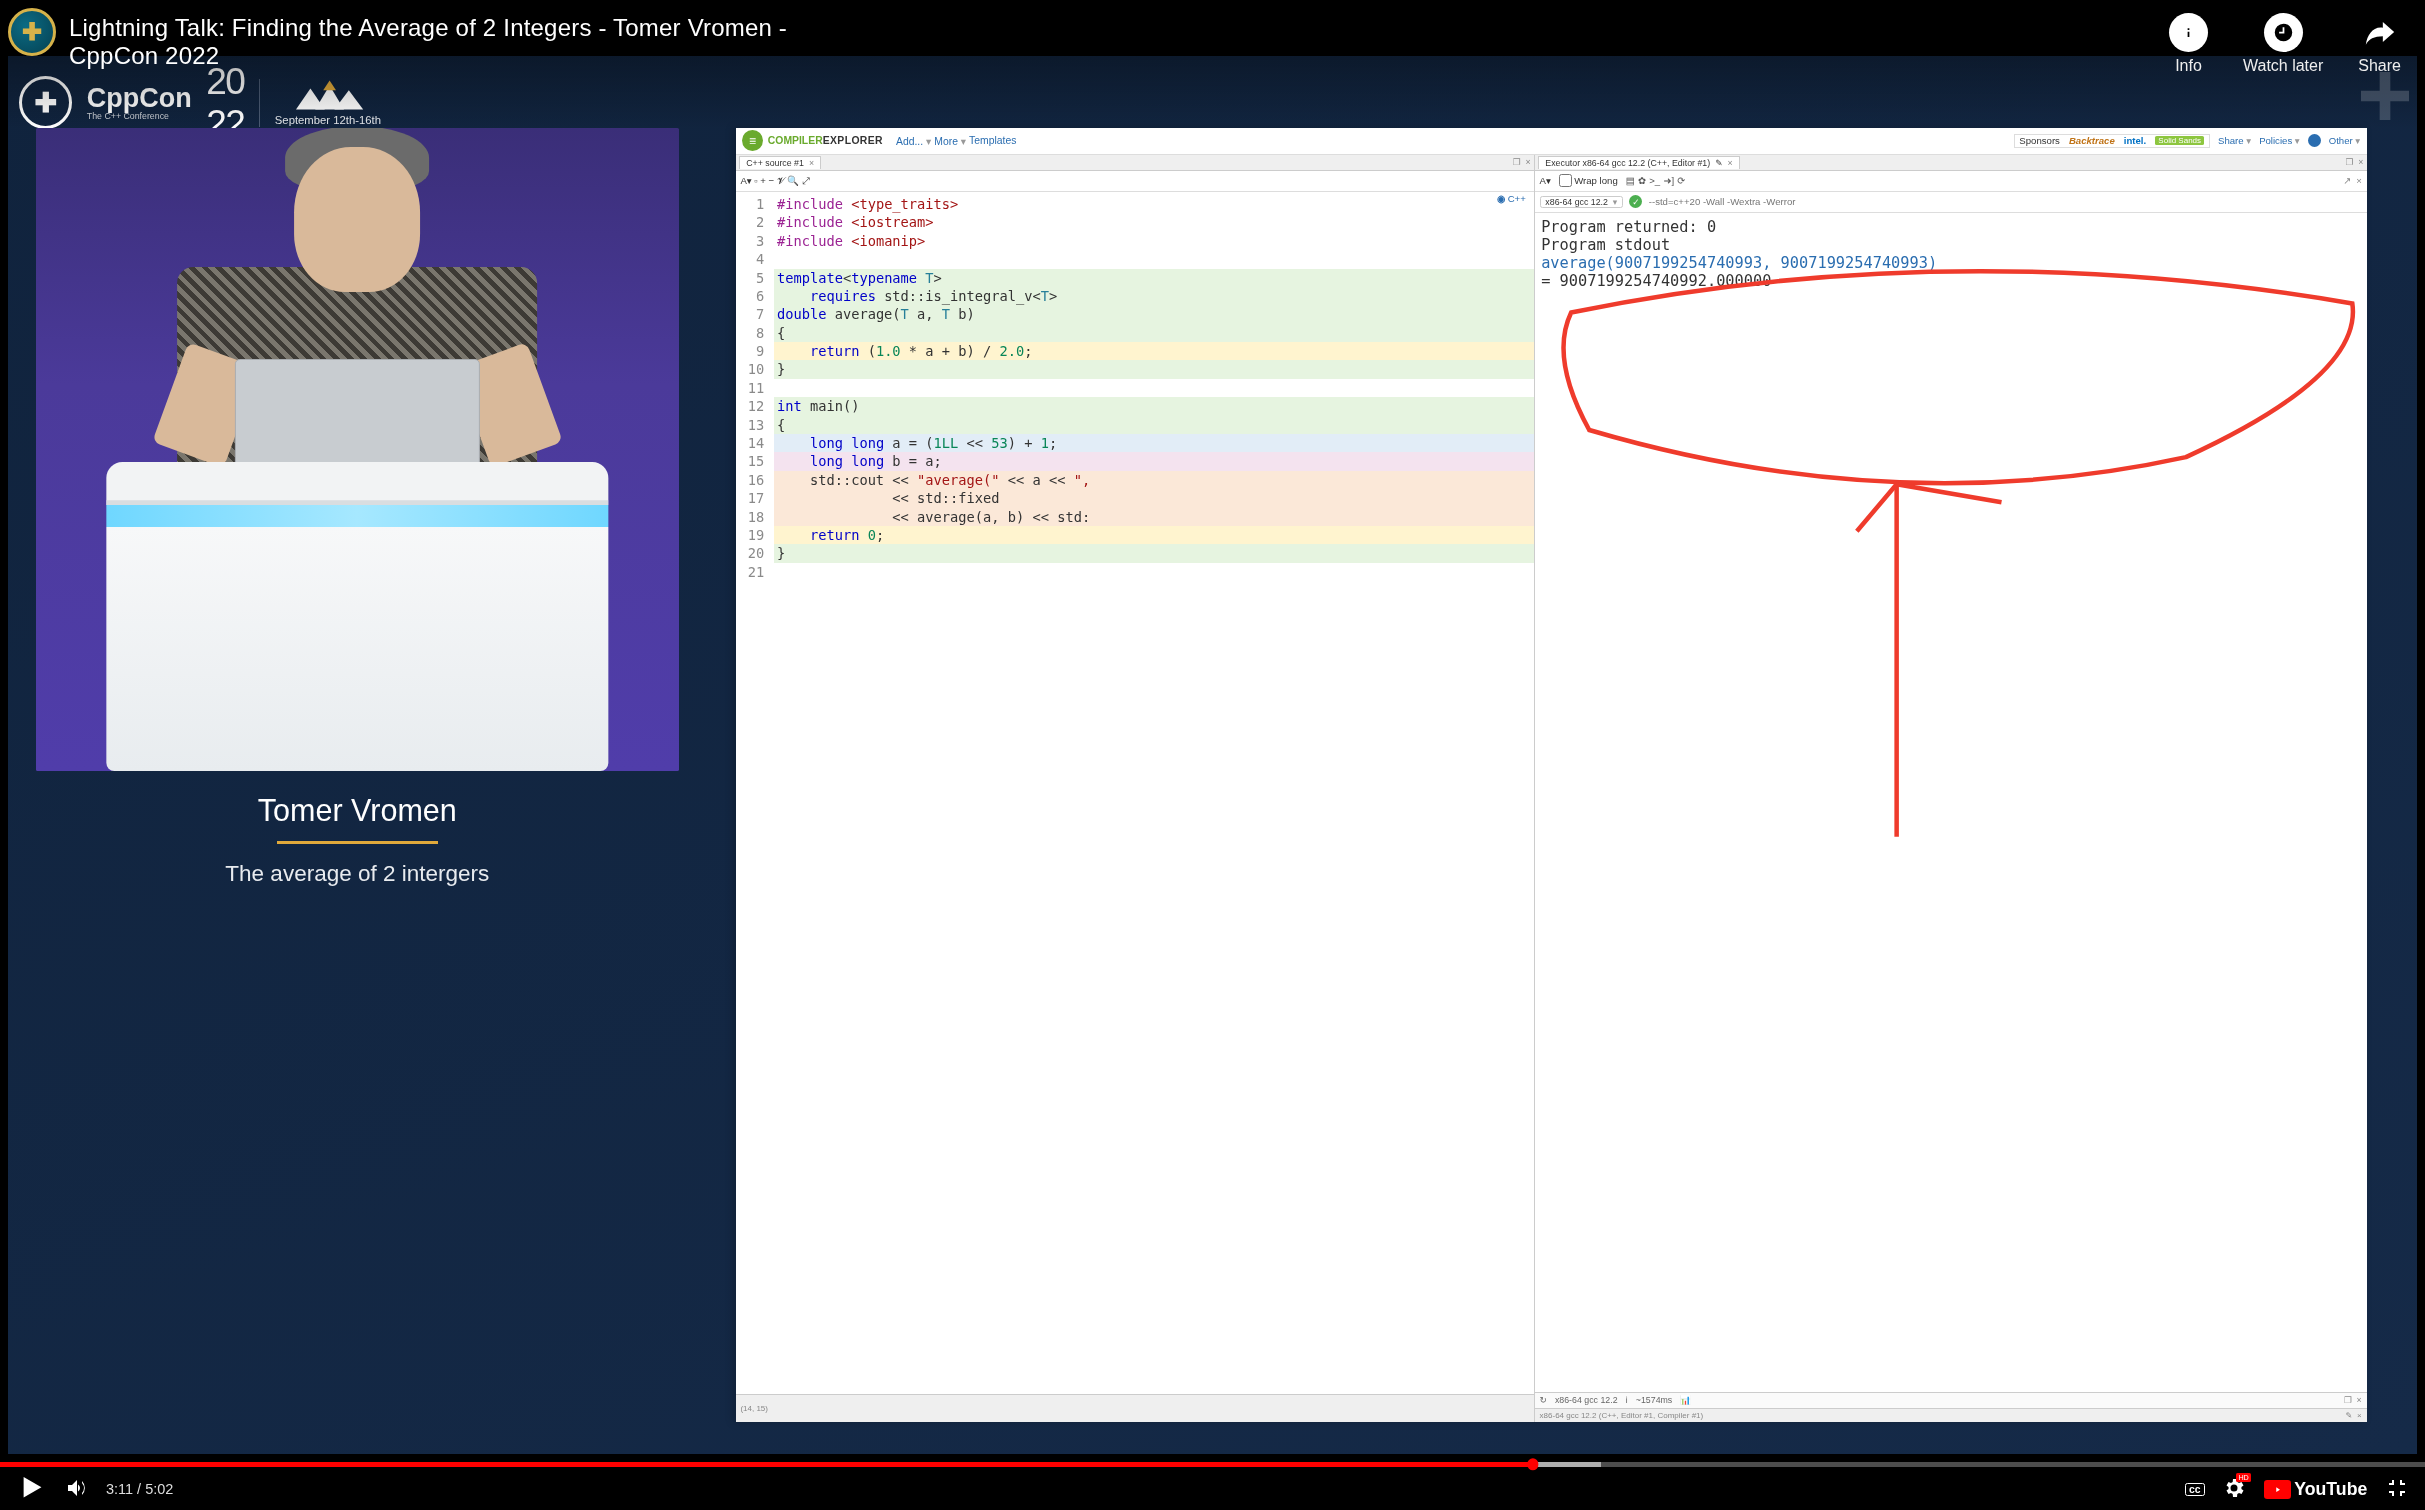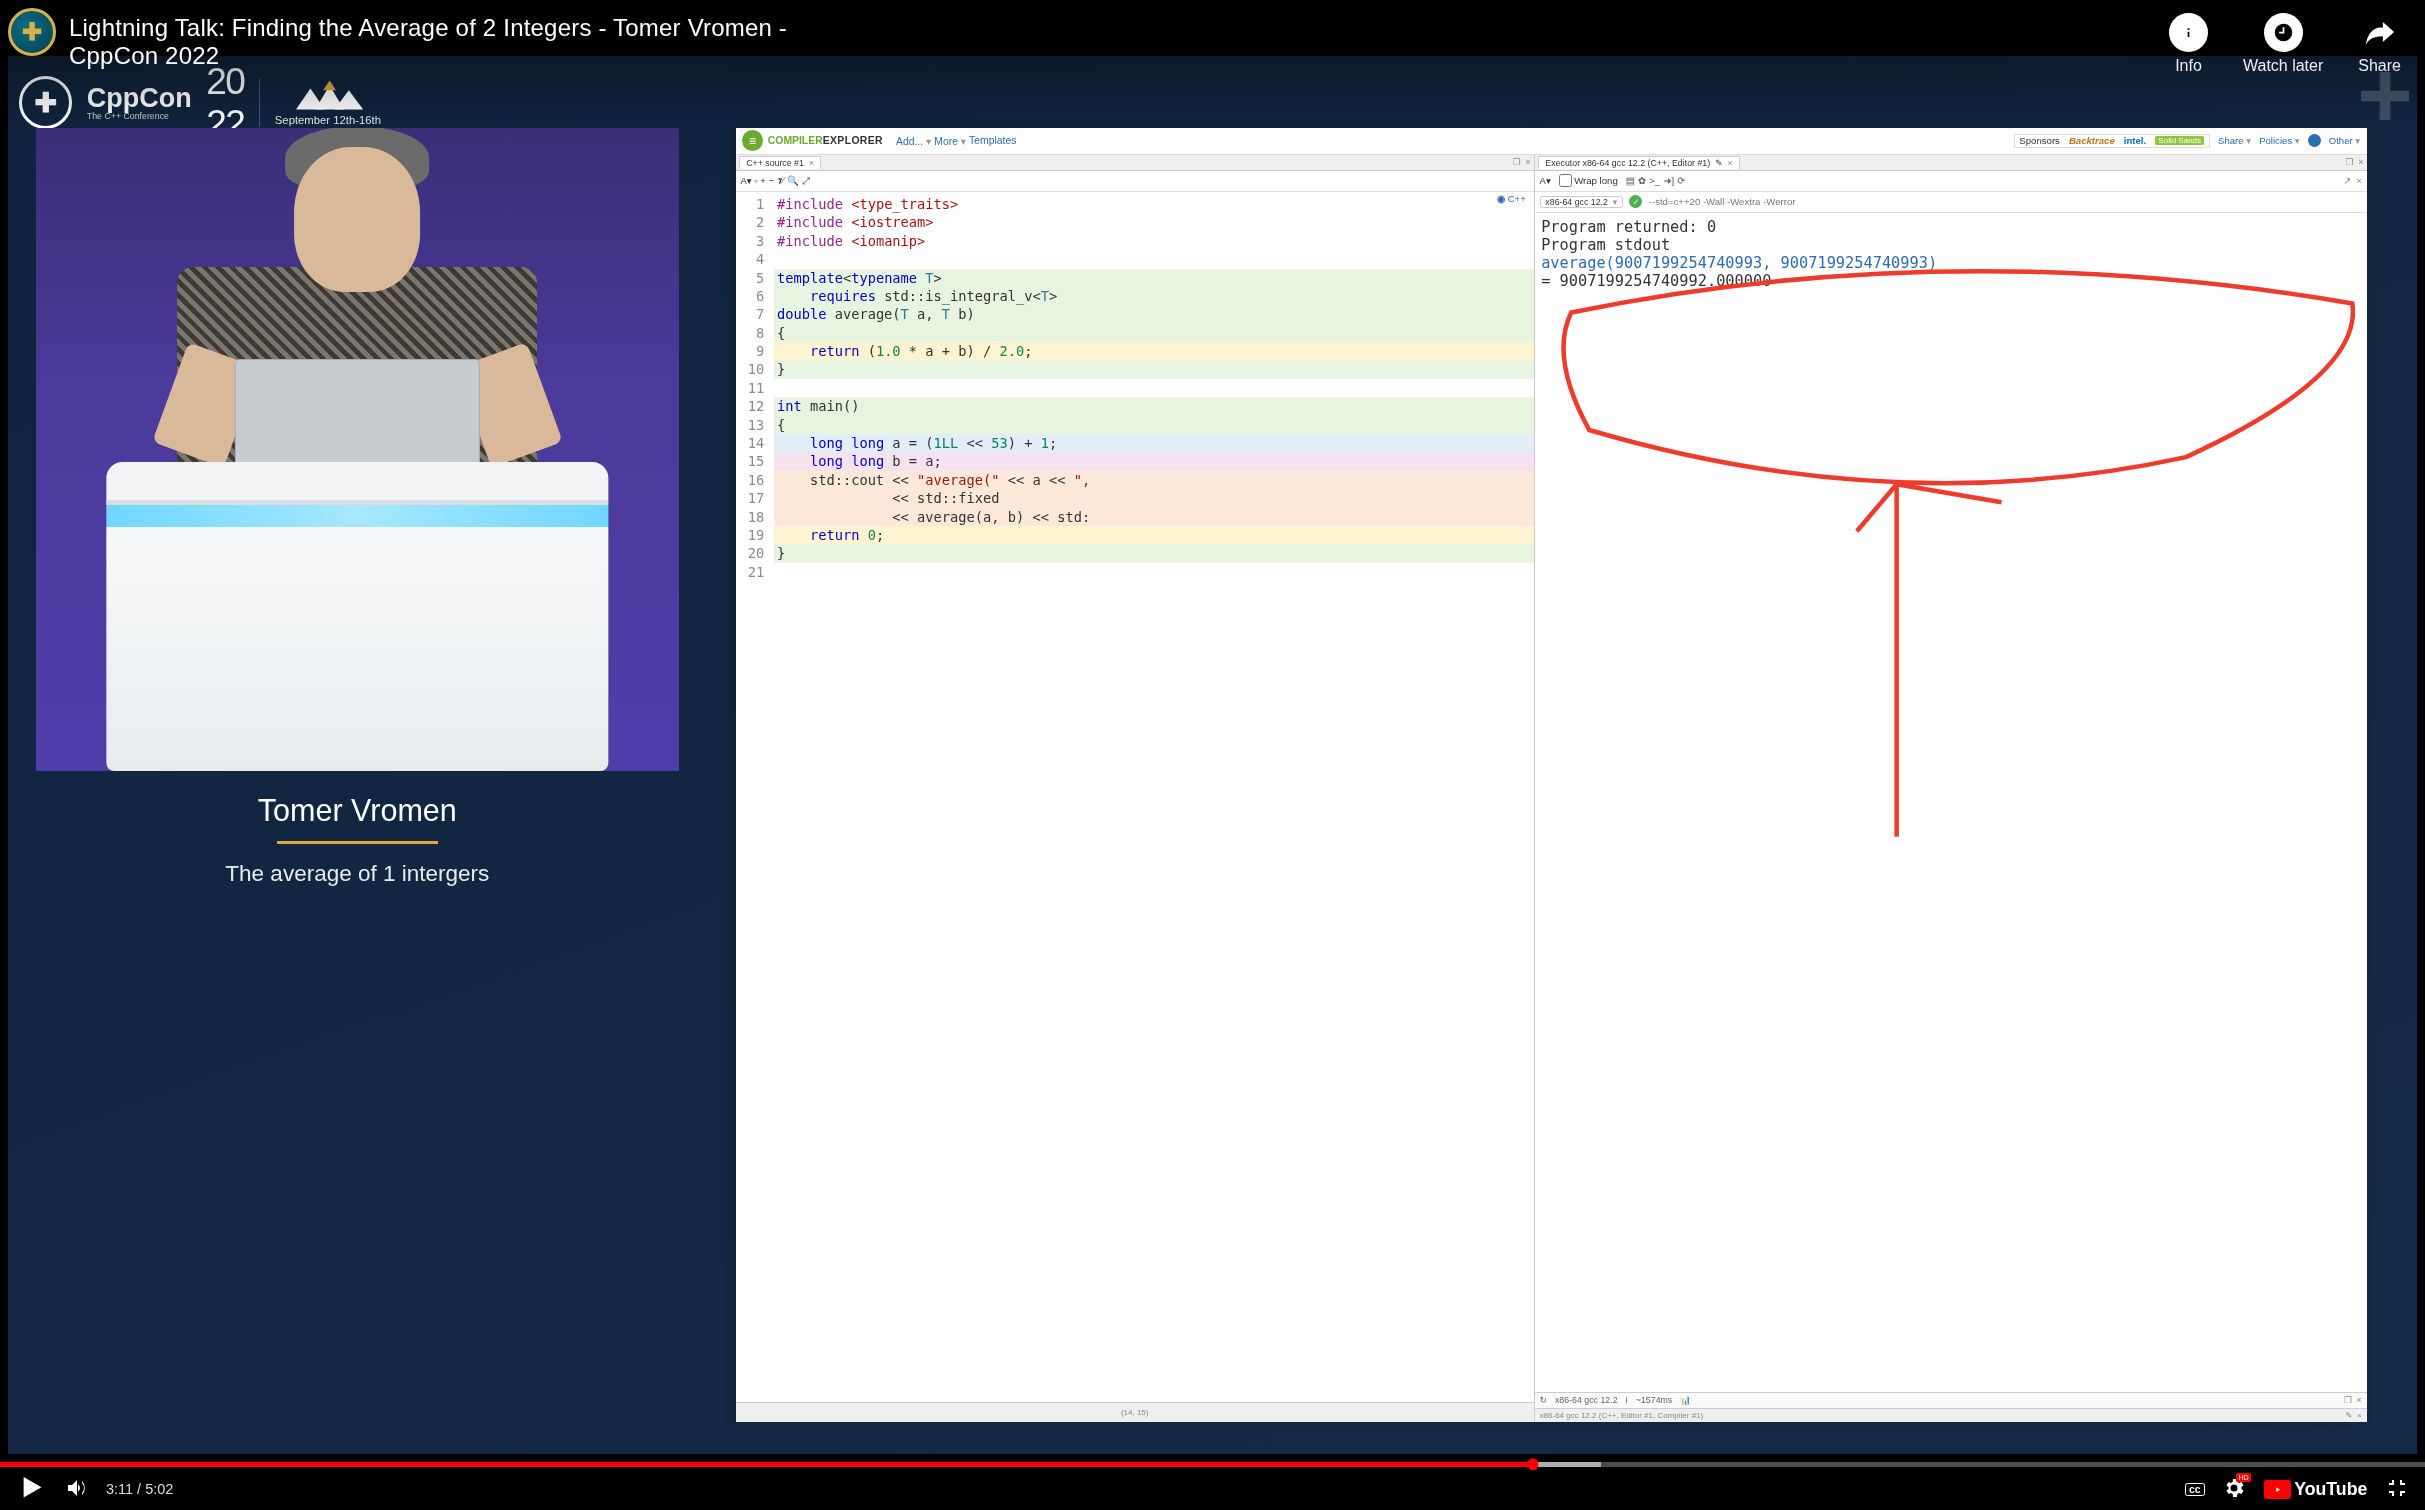--- a/index.html
+++ b/index.html
@@ -104,21 +104,21 @@
   .hl-g{background:#e6f4e0;}
   .hl-y{background:#fff4cf;}
   .hl-b{background:#e2edf7;}
   .hl-p{background:#f4e3ef;}
   .hl-o{background:#fbe8d8;}
   .kw{color:#0000c8;}
   .pp{color:#9b2393;}
   .ty{color:#267f99;}
   .str{color:#a31515;}
   .num{color:#098658;}
-  .status-bar { height:20px; background:#efefef; border-top:0.8px solid #ccc; font-size:8px; color:#888; display:flex; justify-content:center; padding:0 4.8px; align-items:center; }
+  .status-bar { height:28px; background:#efefef; border-top:0.8px solid #ccc; font-size:8px; color:#888; display:flex; justify-content:flex-start; padding:0 4.8px; align-items:center; }
 
   .output { flex:1; font-family: Consolas, Menlo, monospace; font-size:15.3px; padding:4.8px 6.4px; position:relative; overflow:hidden; }
   .output .row{white-space:nowrap;}
   .out-link{color:#2a6db0;}
   .draw { position:absolute; inset:0; pointer-events:none; }
   .out-foot { height:16px; border-top:0.8px solid #ccc; background:#fafafa; font-size:8.8px; color:#666; display:flex; align-items:center; gap:8px; padding:0 4.8px;}
   .out-foot .r{margin-left:auto; display:flex; gap:4.8px; color:#888;}
   .sub-tab { height:14.5px; background:#efefef; border-top:0.8px solid #ccc; font-size:8px; color:#888; padding:0 4.8px; display:flex; align-items:center; justify-content:space-between;}
 
   .mini-icons{display:flex;gap:3.2px;color:#555;}
@@ -185,21 +185,21 @@
         </div>
         <div class="laptop"></div>
         <div class="podium">
           <div class="top"></div>
             <div class="led"></div>
             <div class="body"></div>
         </div>
       </div>
       <div class="speaker-name">Tomer Vromen</div>
       <div class="underline"></div>
-      <div class="talk-caption">The average of 1 intergers</div>
+      <div class="talk-caption">The average of 2 intergers</div>
     </div>
 
     <div class="rightcol">
       <div class="ce">
         <div class="ce-top">
           <div style="display:flex;align-items:center;gap:13px;">
             <div class="ce-brand">
               <div class="gear">≡</div>
               <div class="bt">
                   <span class="l1">COMPILER</span>

